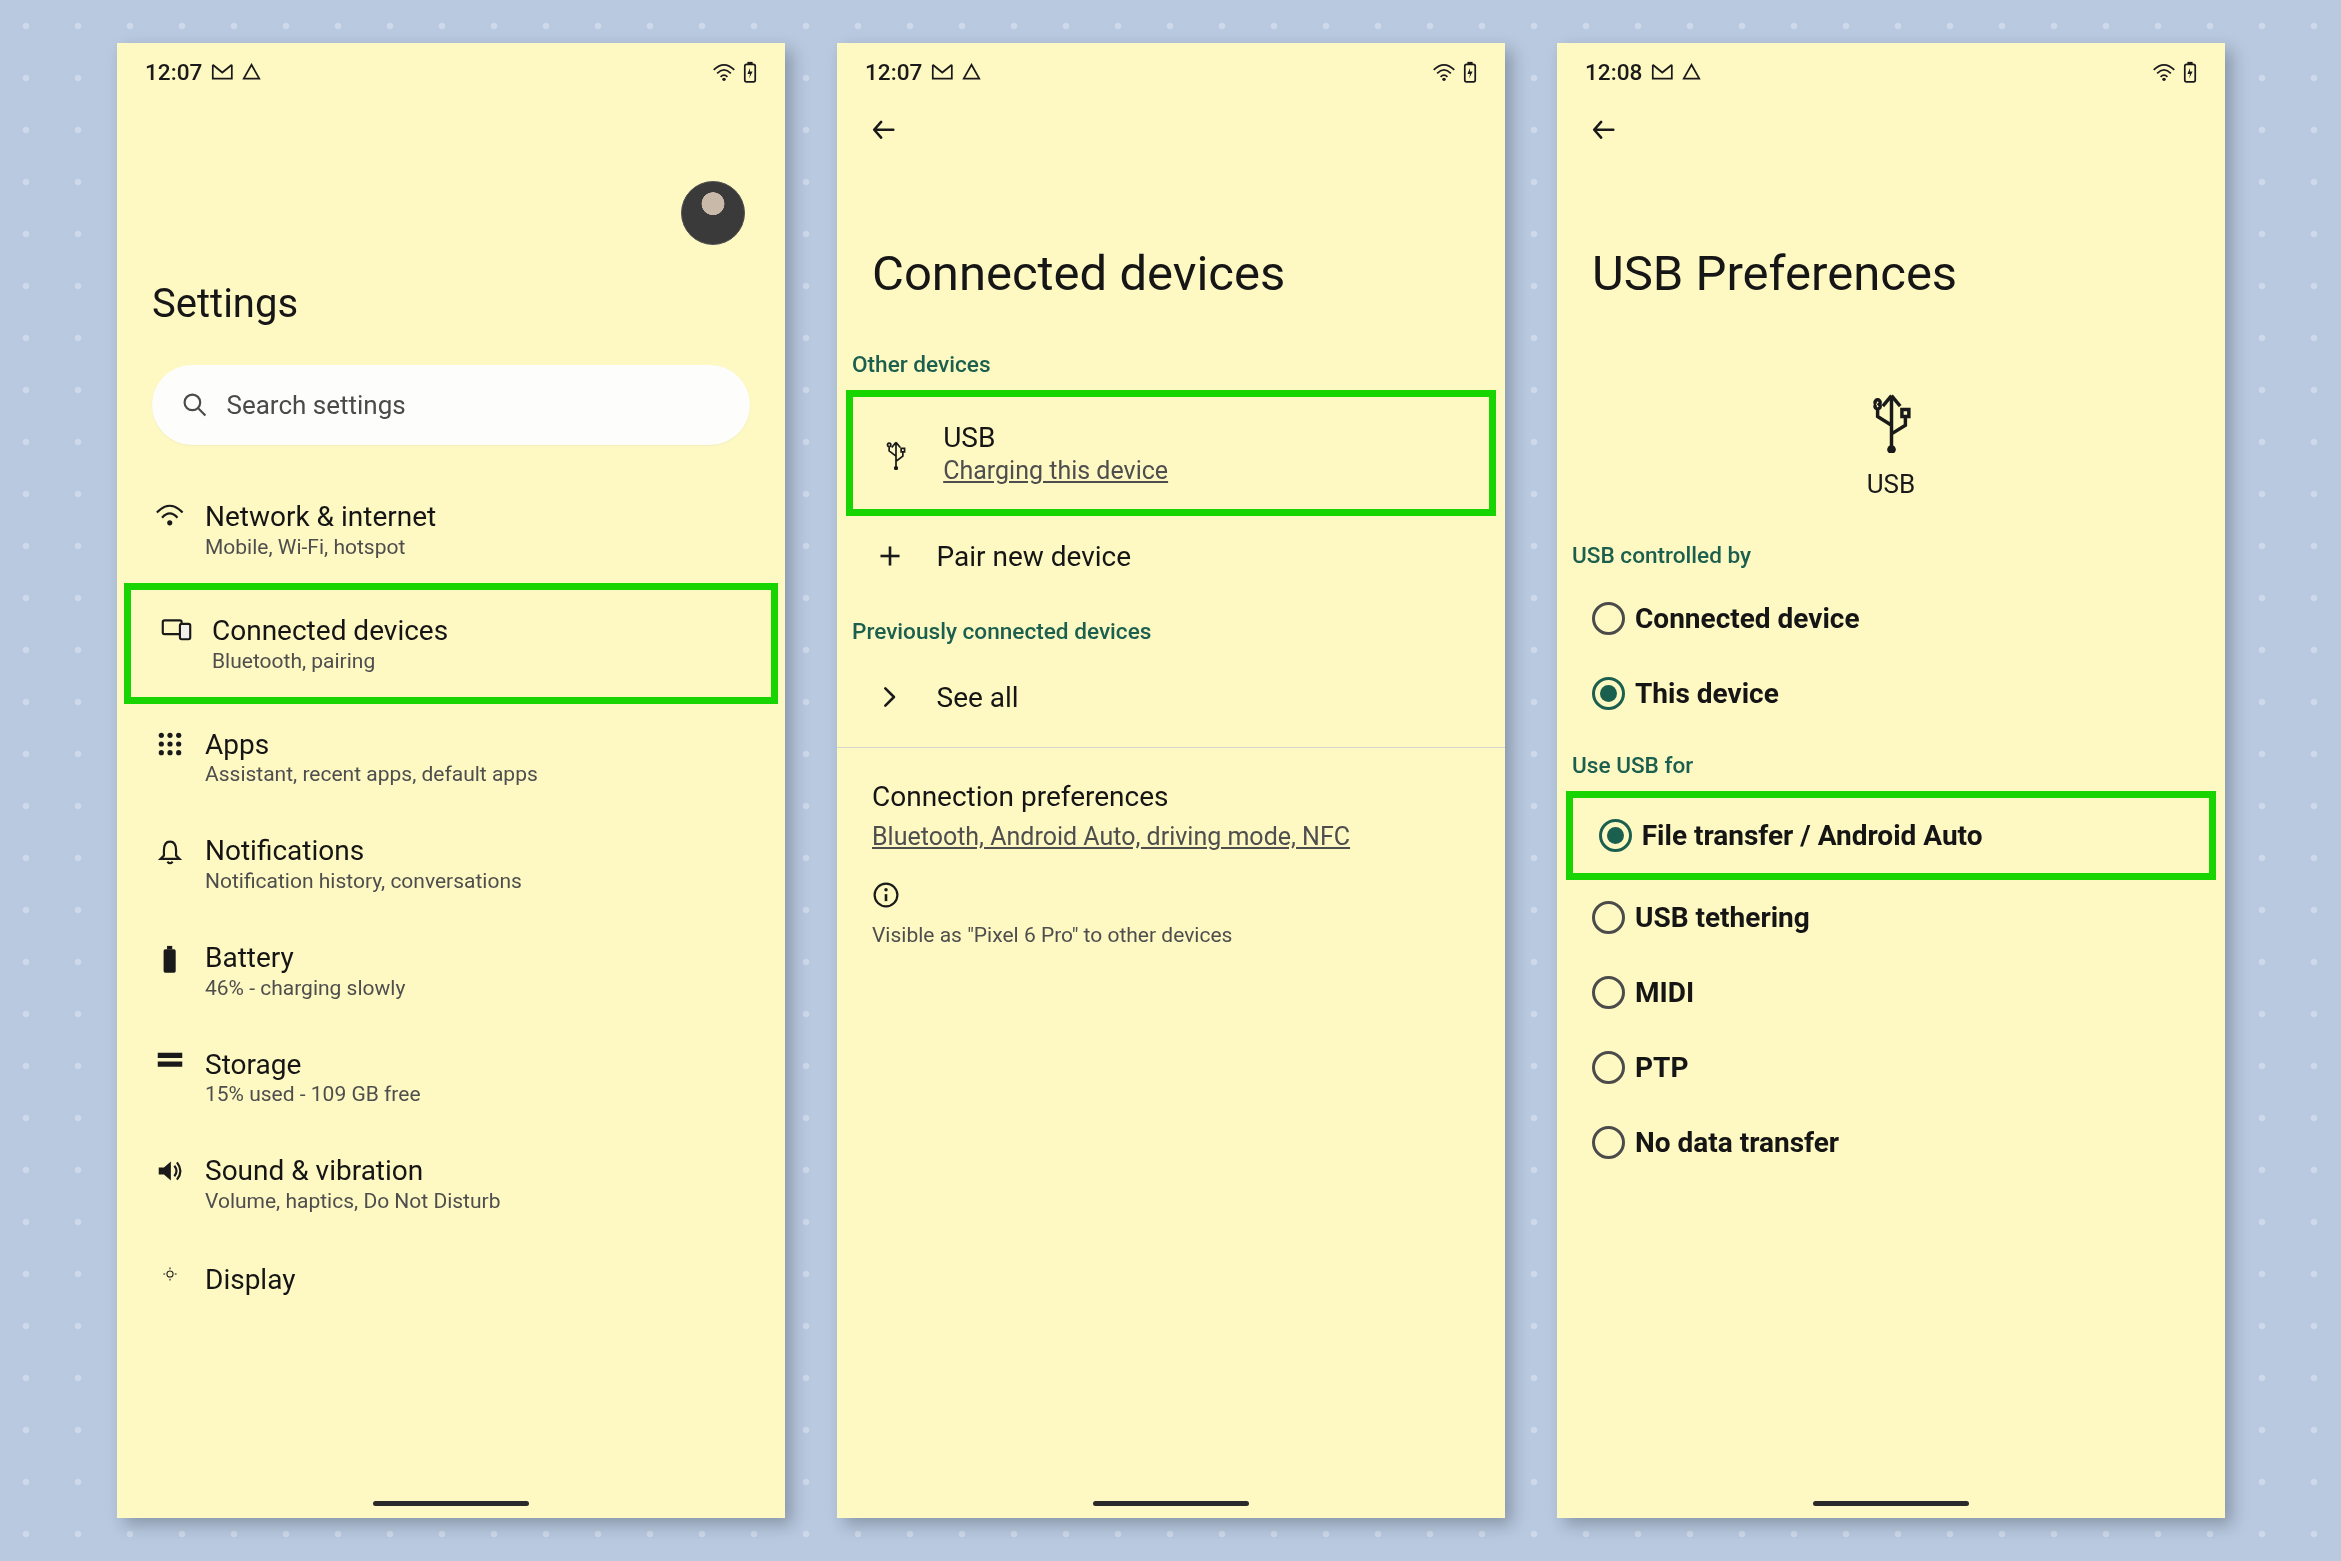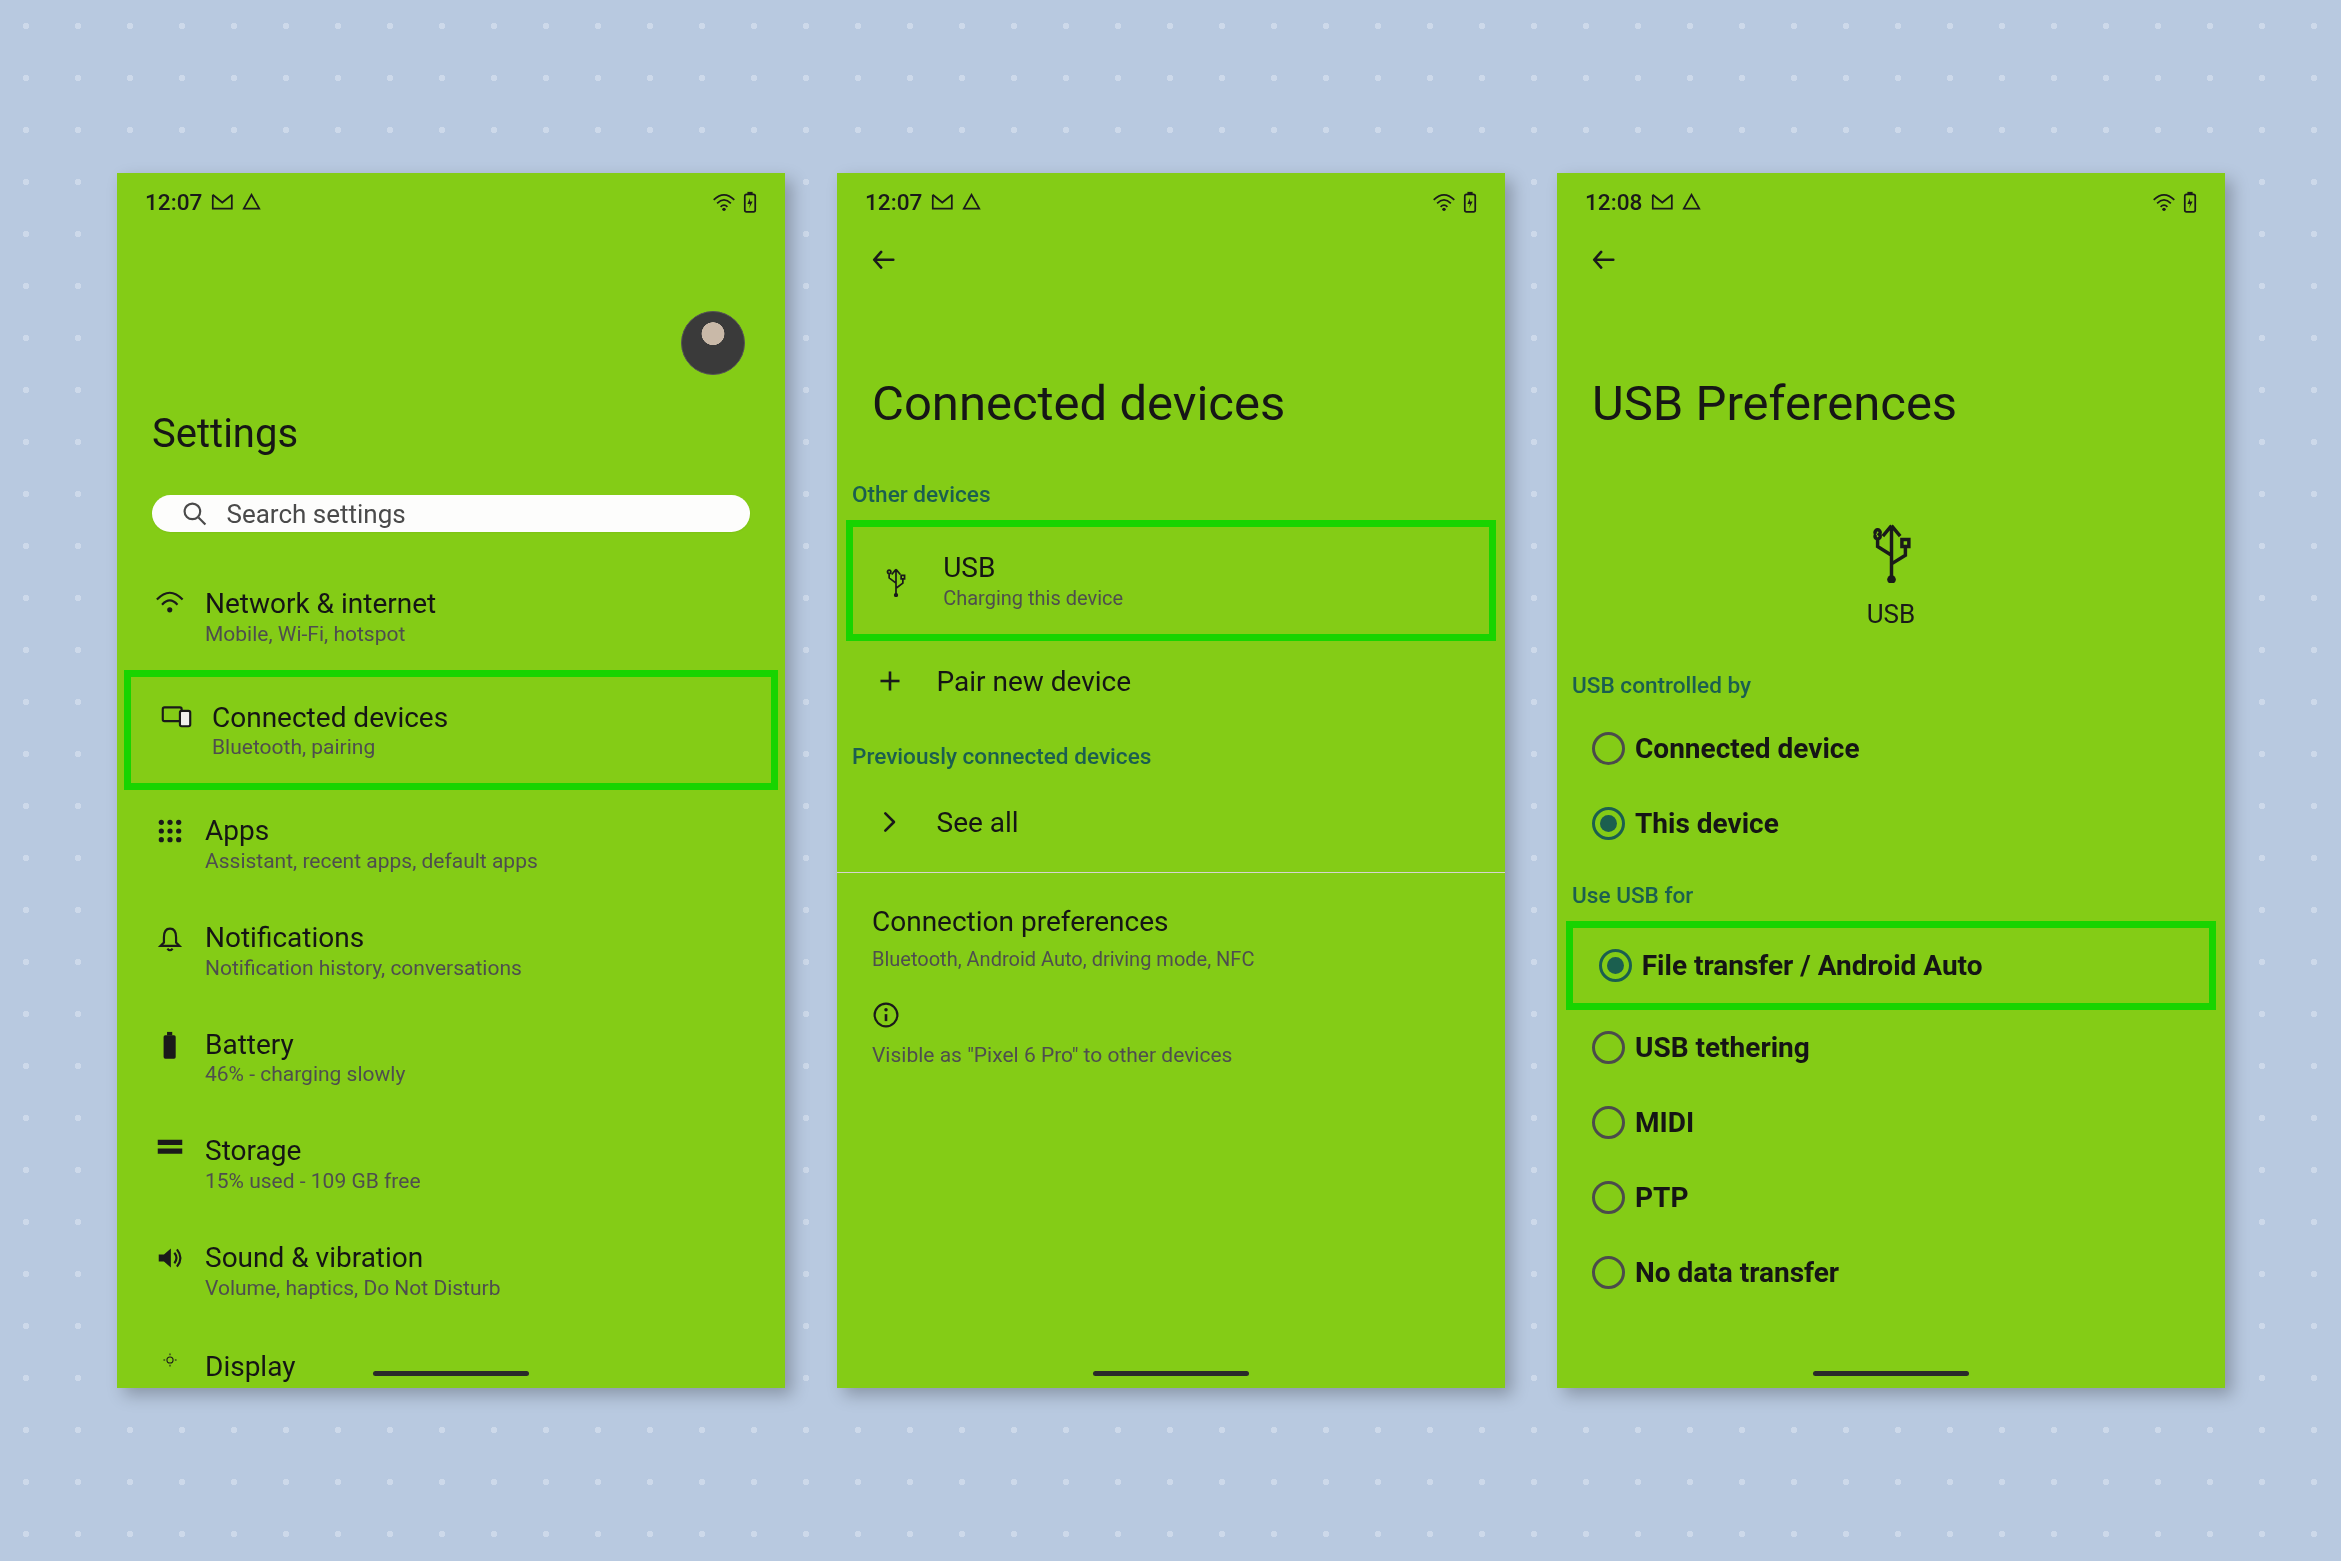--- a/index.html
+++ b/index.html
@@ -18,22 +18,22 @@
     display: flex;
     justify-content: center;
     align-items: center;
     gap: 52px;
     width: 100%;
     height: 100%;
     padding: 43px 69px;
   }
   .phone {
     width: 668px;
-    height: 1215px;
-    background: #84cc16;
+    height: 1475px;
+    background: #fef9c3;
     border-radius: 0px;
     box-shadow: 7px 7px 15.6px rgba(0,0,0,0.25);
     display: flex;
     flex-direction: column;
     position: relative;
     overflow: hidden;
   }
   .status-bar {
     display: flex;
     justify-content: space-between;
@@ -84,21 +84,21 @@
   .page-title { font-size: 49px; font-weight: 400; color: #161616; padding: 95px 35px 49px 35px; }
   .section-header { color: #1b5f4f; font-size: 22.6px; font-weight: 500; padding: 0 35px 12px 15px; }
   .section-header.mt { margin-top: 21px; }
   .row-item {
     display: flex; align-items: center; gap: 29.5px;
     padding: 24px 35px; 
   }
   .row-icon { width: 35px; display:flex; justify-content:center; color:#1a1a1a; flex-shrink:0; }
   .row-text { display:flex; flex-direction:column; gap:1.7px; }
   .row-title { font-size: 28px; color:#151515; }
-  .row-sub { font-size: 20px; color:#4e4e4e; }
+  .row-sub { font-size: 25px; color:#4e4e4e;text-decoration:underline; }
   .divider { height:0.9px; background:#d6d4cf; margin: 8.7px 0 15.6px 0; }
   .info-block { padding: 17.3px 35px 14px 35px; display:flex; flex-direction:column; gap:8.7px; }
   .info-block .row-title { font-size: 28px; }
   .info-icon-row { padding: 15.6px 35px 8.7px 35px; }
   .footnote { padding: 5.2px 35px; font-size: 21px; color:#4e4e4e; }
   
   .usb-hero { display:flex; flex-direction:column; align-items:center; gap:15.6px; padding: 36px 0 43px 0; }
   .usb-hero .label { font-size: 26px; color:#1a1a1a; }
   .radio-row {
     display:flex; align-items:center; gap: 10px;

